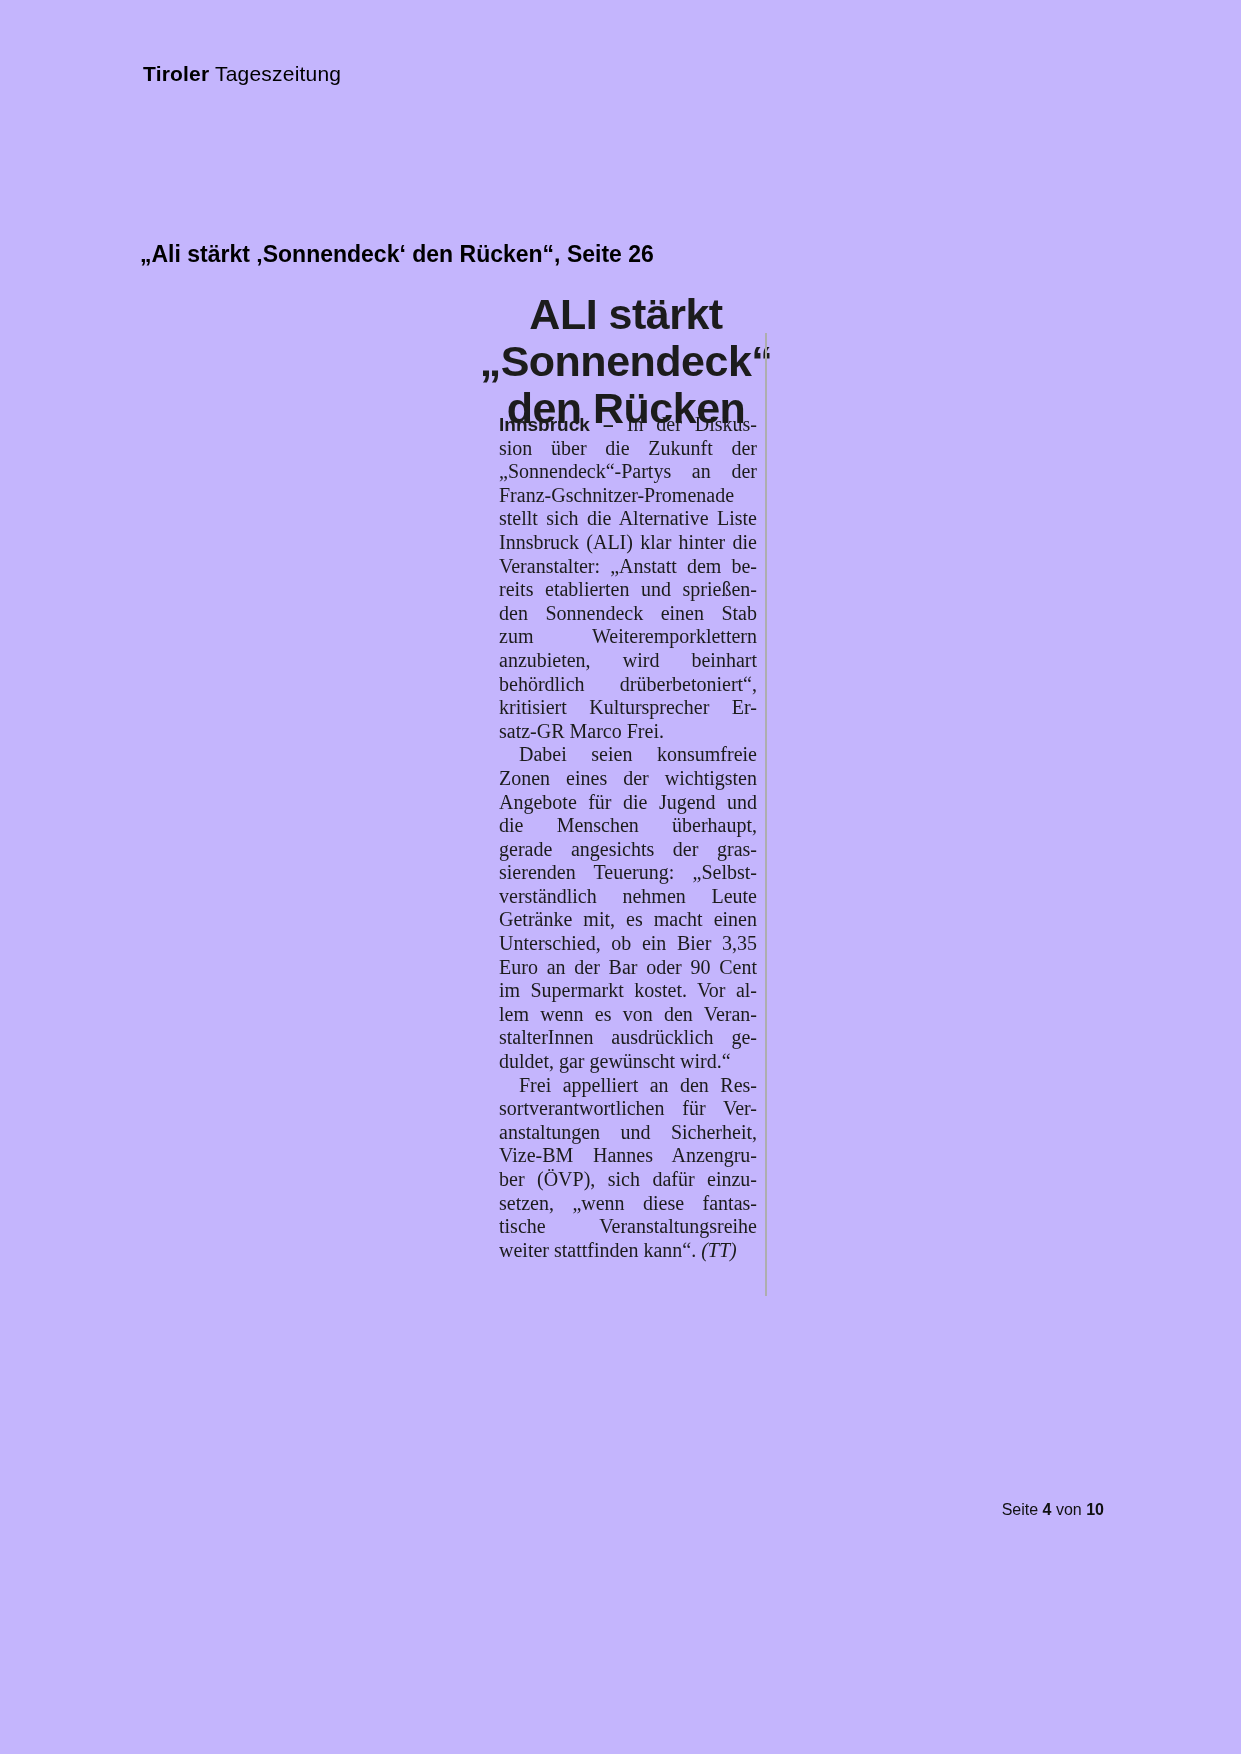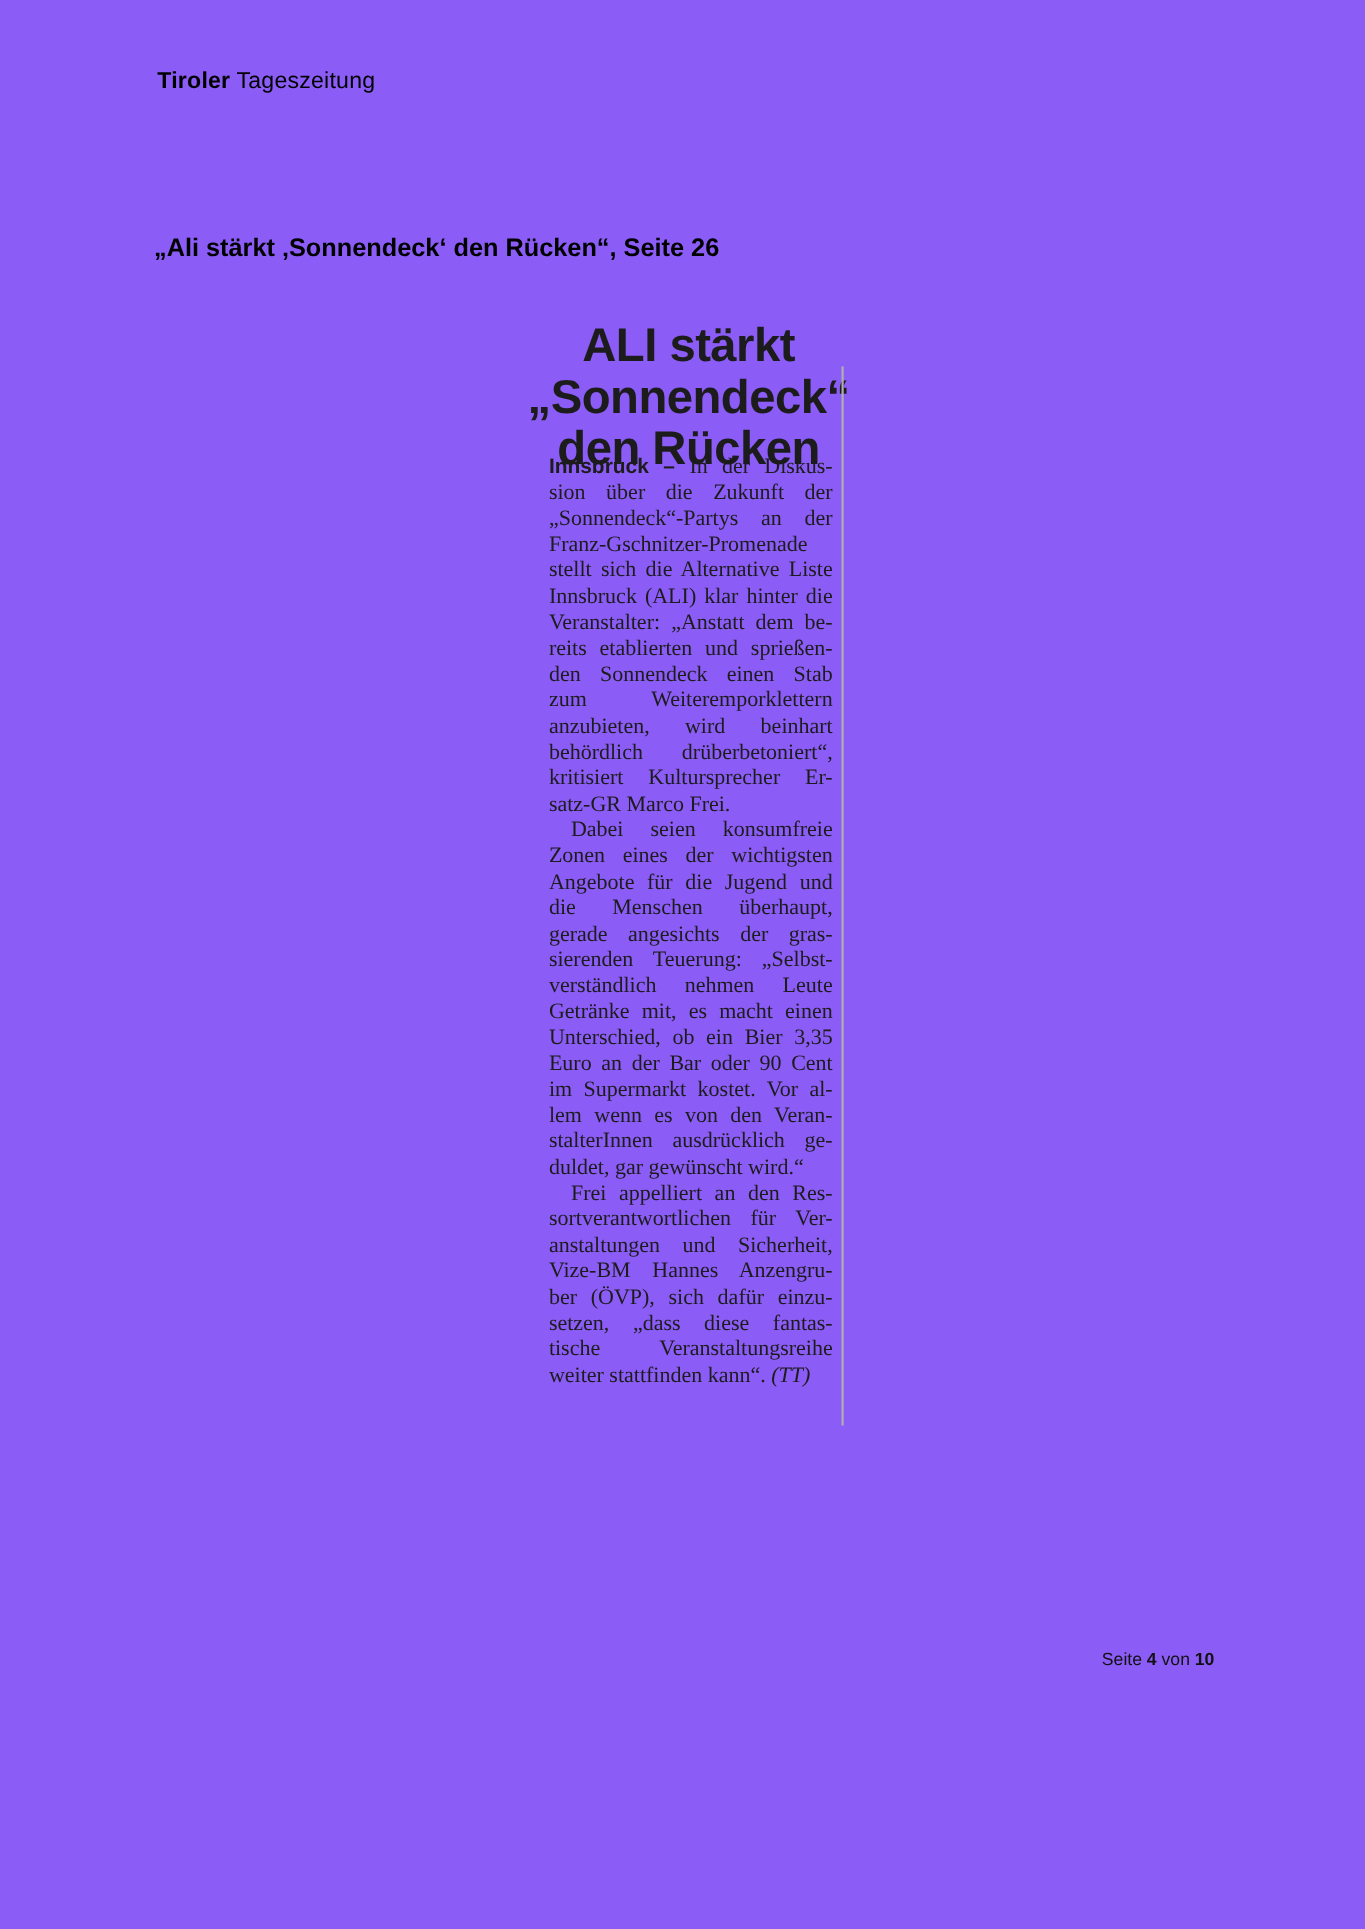--- a/index.html
+++ b/index.html
@@ -4,41 +4,41 @@
 <style>
   html, body {
     margin: 0;
     padding: 0;
     background: #ffffff;
   }
   .page {
     position: relative;
     width: 1241px;
     height: 1754px;
-    background: #8b5cf6;
+    background: #c4b5fd;
     overflow: hidden;
   }
 
   
   .brand {
     position: absolute;
     left: 143px;
     top: 62px;
     font-family: "Liberation Sans", sans-serif;
     font-size: 21px;
     color: #000000;
     letter-spacing: 0.2px;
   }
   .brand .brand-bold { font-weight: 700; }
 
   
   .doc-headline {
     position: absolute;
     left: 140px;
-    top: 212px;
+    top: 241px;
     font-family: "Liberation Sans", sans-serif;
     font-size: 23px;
     font-weight: 700;
     color: #000000;
   }
 
   
   .clipping-headline {
     position: absolute;
     left: 470px;
@@ -147,21 +147,21 @@
       <div class="body-line">Euro an der Bar oder 90 Cent</div>
       <div class="body-line">im Supermarkt kostet. Vor al-</div>
       <div class="body-line">lem wenn es von den Veran-</div>
       <div class="body-line">stalterInnen ausdrücklich ge-</div>
       <div class="body-line end">duldet, gar gewünscht wird.“</div>
       <div class="body-line indent">Frei appelliert an den Res-</div>
       <div class="body-line">sortverantwortlichen für Ver-</div>
       <div class="body-line">anstaltungen und Sicherheit,</div>
       <div class="body-line">Vize-BM Hannes Anzengru-</div>
       <div class="body-line">ber (ÖVP), sich dafür einzu-</div>
-      <div class="body-line">setzen, „dass diese fantas-</div>
+      <div class="body-line">setzen, „wenn diese fantas-</div>
       <div class="body-line">tische Veranstaltungsreihe</div>
       <div class="body-line end">weiter stattfinden kann“. <span class="tt-italic">(TT)</span></div>
     </div>
 
   <div class="footer">
     <span>Seite </span><b>4</b><span> von </span><b>10</b>
   </div>
 
 </div>
 

